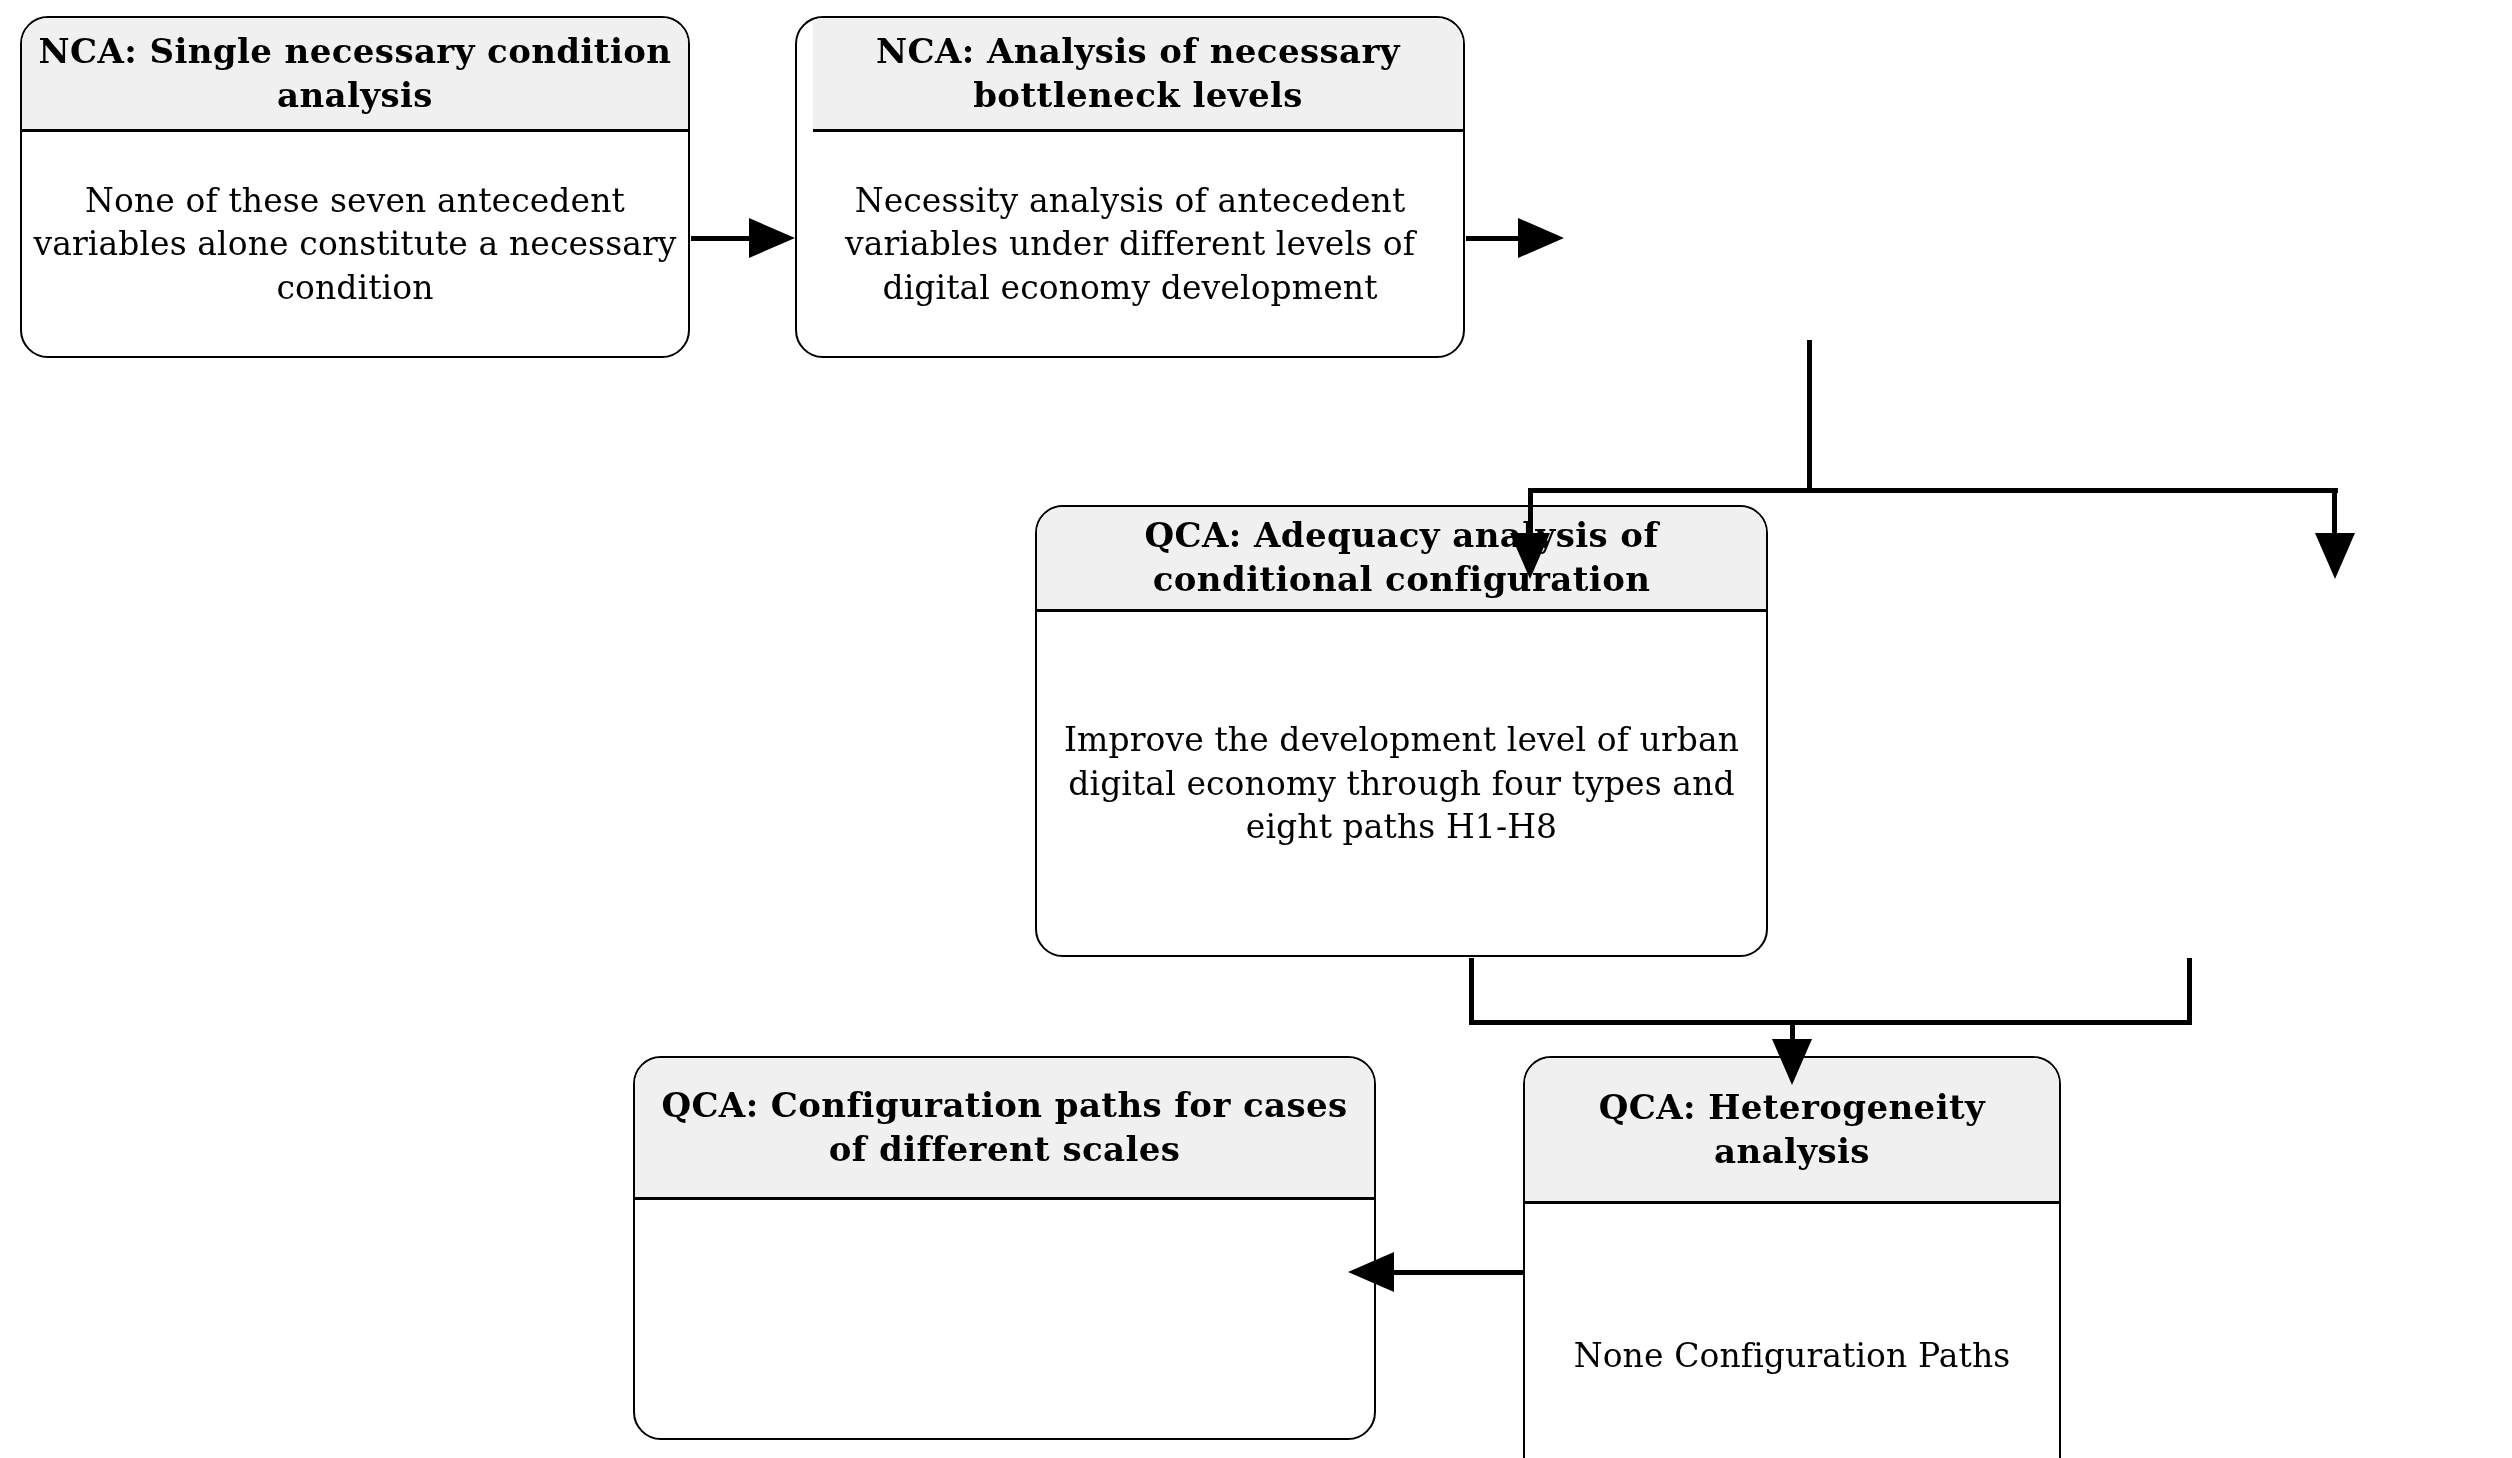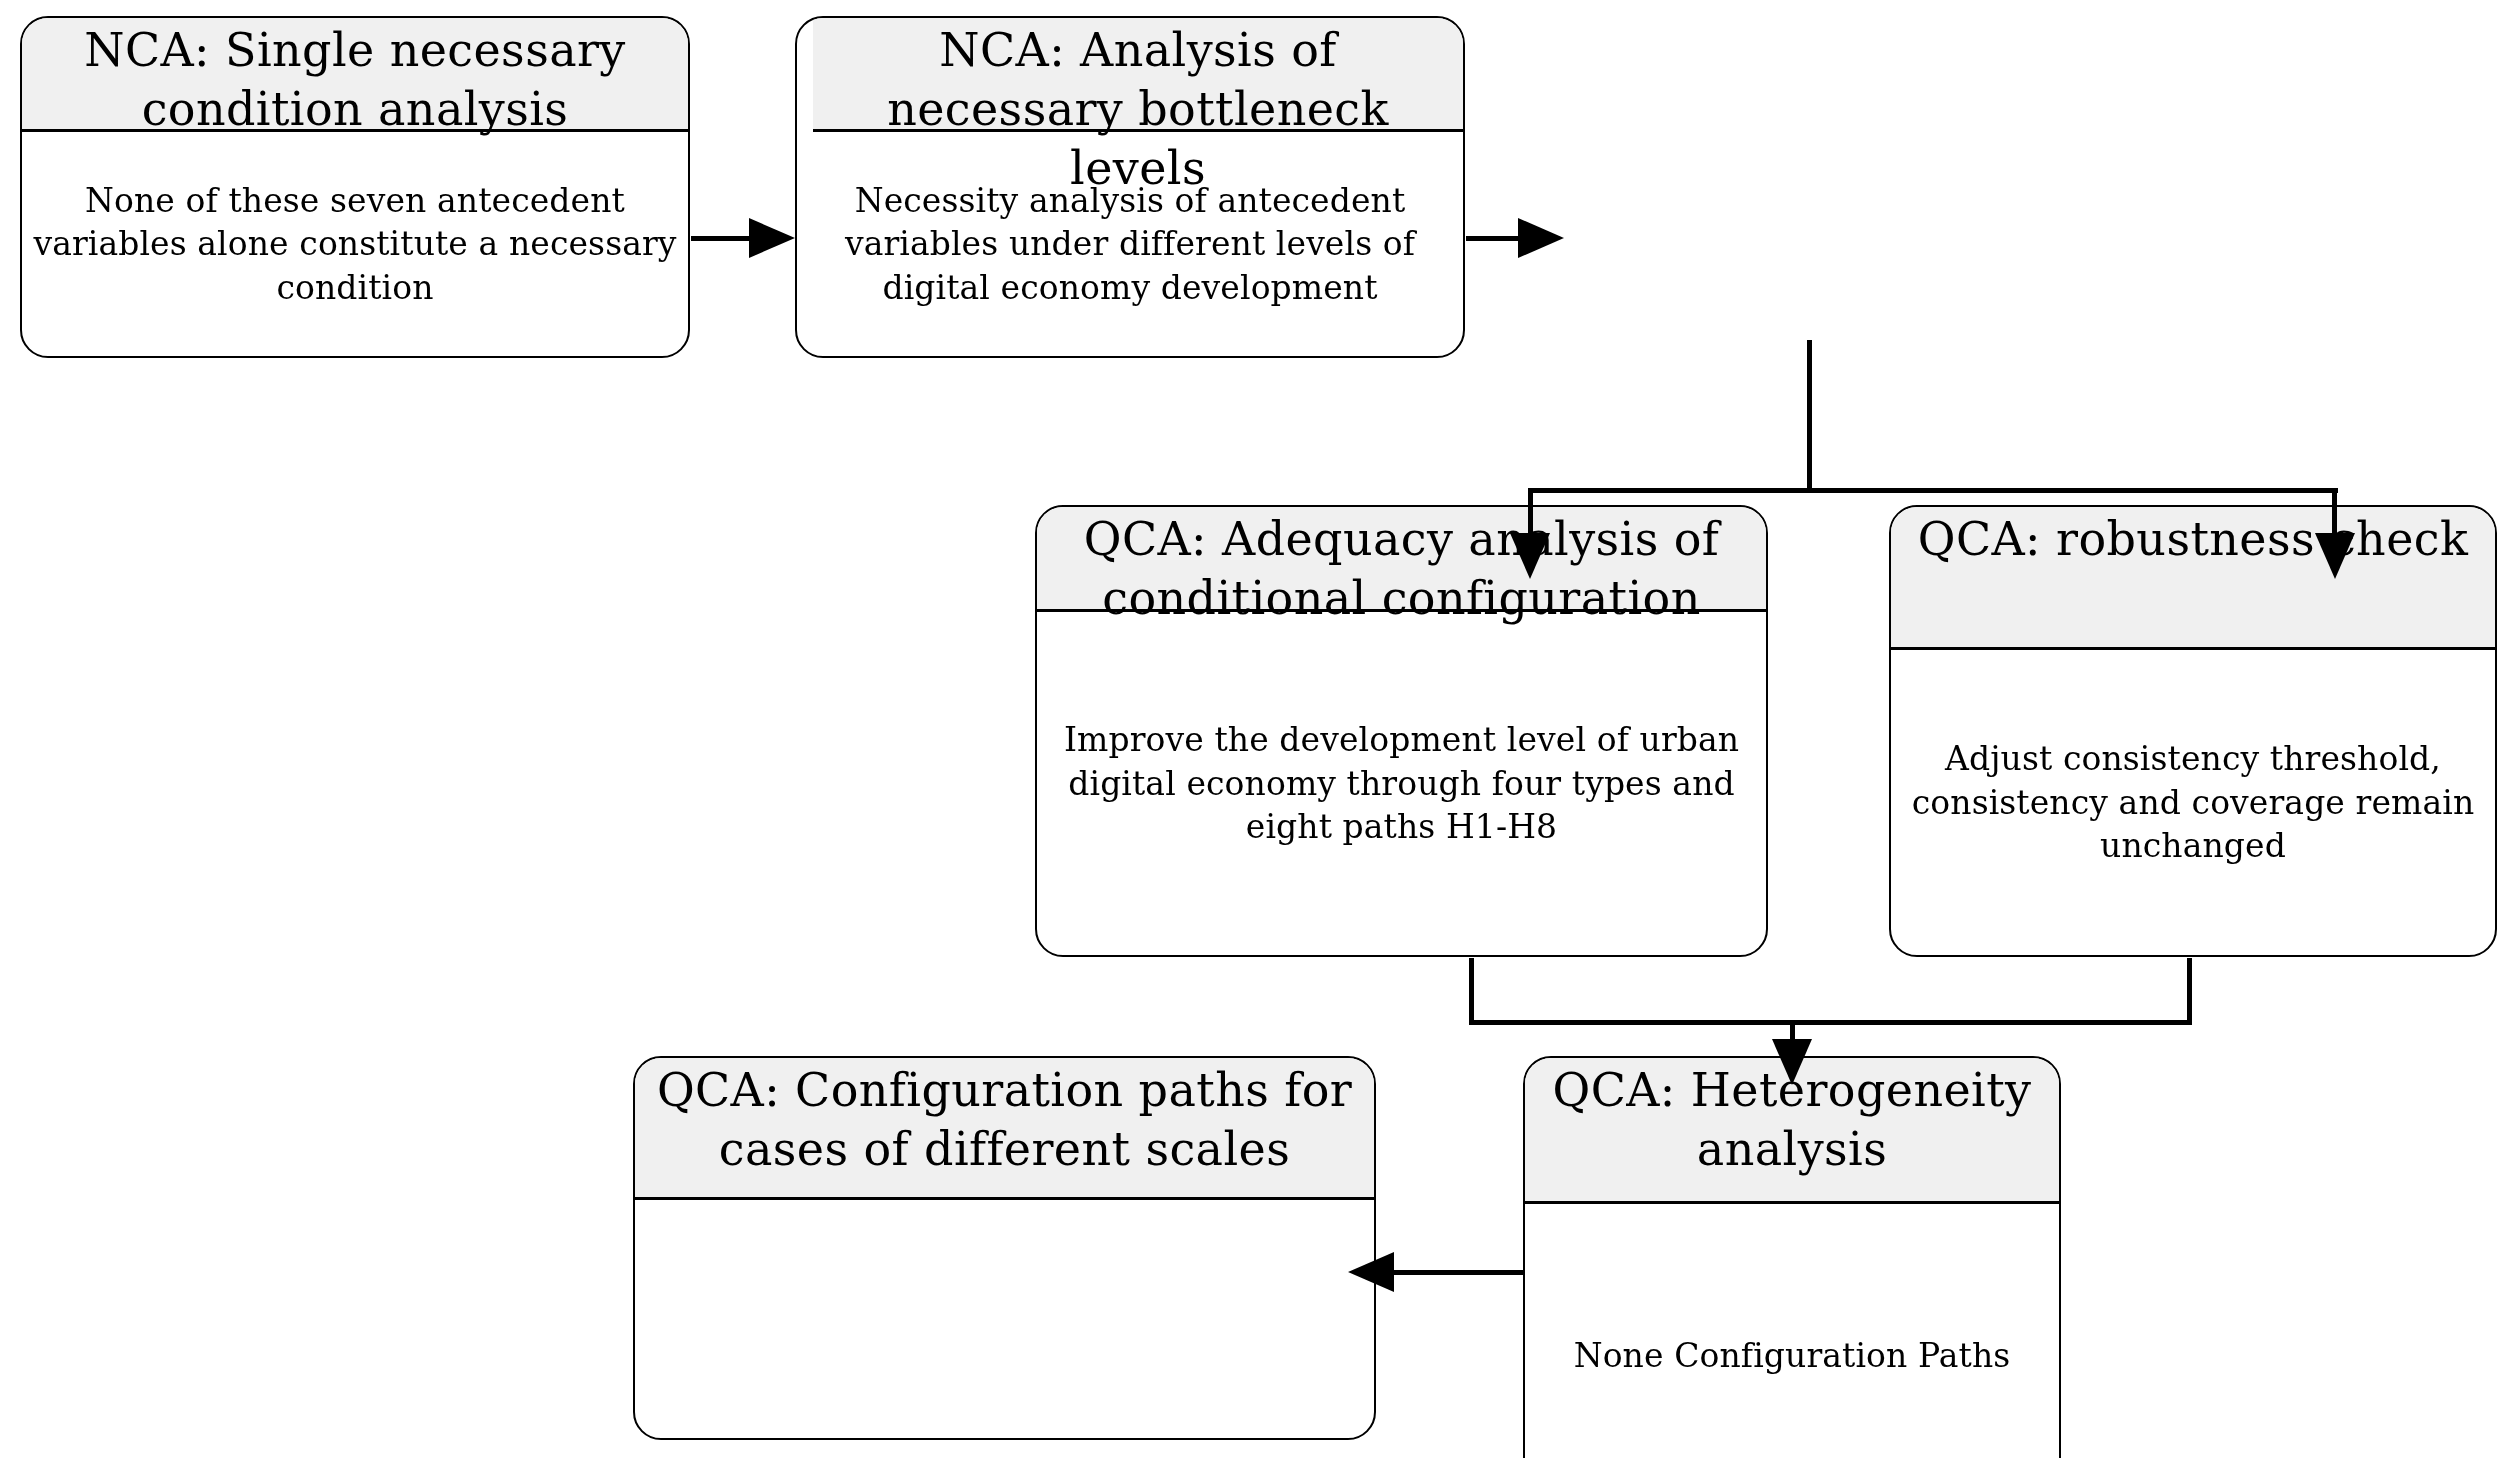--- a/index.html
+++ b/index.html
@@ -23,25 +23,25 @@
     background: #ffffff;
     overflow: hidden;
     display: flex;
     flex-direction: column;
   }
   .node-header {
     box-sizing: border-box;
     background: #f0f0f0;
     border-bottom: 3px solid #000000;
     display: flex;
-    align-items: flex-start;
+    align-items: center;
     justify-content: center;
     text-align: center;
-    font-weight: normal;
-    font-size: 46px;
+    font-weight: bold;
+    font-size: 34px;
     line-height: 1.28;
     letter-spacing: 0.4px;
     color: #000000;
     padding: 3px 13.4px;
   }
   .node-body {
     box-sizing: border-box;
     flex: 1 1 auto;
     display: flex;
     align-items: center;
@@ -109,28 +109,20 @@
 
   <div class="node" style="left:1035px; top:505px; width:733px; height:452px;">
     <div class="node-header" style="height:105px;">
       <span>QCA: Adequacy analysis of conditional configuration</span>
     </div>
     <div class="node-body">
       <span>Improve the development level of urban digital economy through four types and eight paths H1-H8</span>
     </div>
   </div>
 
-  <div class="node" style="left:1889px; top:505px; width:608px; height:452px;">
-    <div class="node-header" style="height:143px;">
-      <span>QCA: robustness check</span>
-    </div>
-    <div class="node-body">
-      <span>Adjust consistency threshold, consistency and coverage remain unchanged</span>
-    </div>
-  </div>
 
   <div class="node" style="left:605px; top:1056px; width:743px; height:384px;margin-left:28px;">
     <div class="node-header" style="height:142px;">
       <span>QCA: Configuration paths for cases of different scales</span>
     </div>
   </div>
 
   <div class="node" style="left:1523px; top:1056px; width:538px; height:454px;">
     <div class="node-header" style="height:146px;">
       <span>QCA: Heterogeneity analysis</span>

